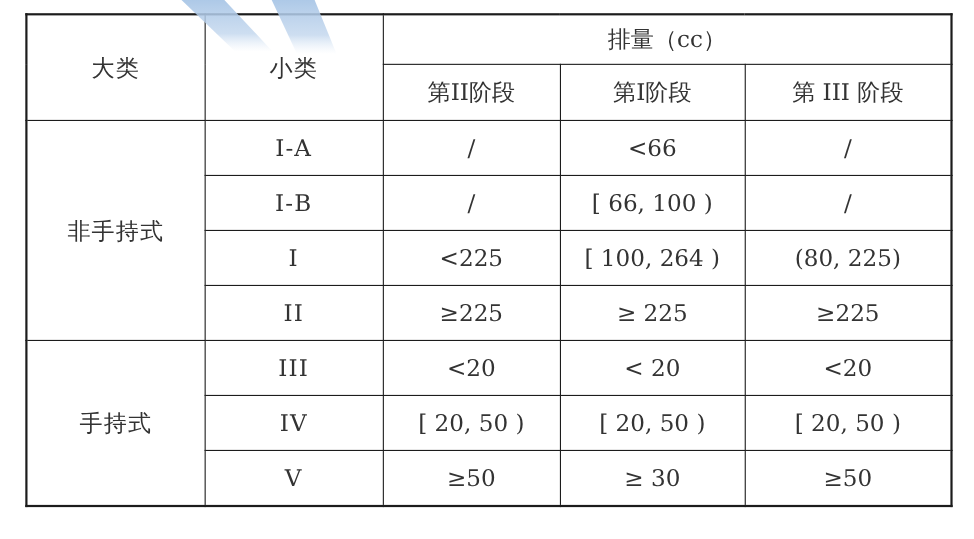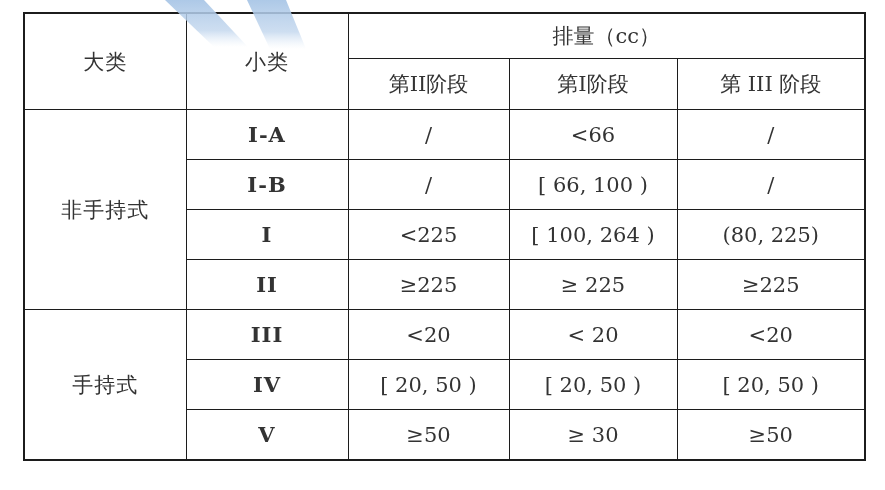--- a/index.html
+++ b/index.html
@@ -35,21 +35,21 @@
     color: #333333;
     padding: 0;
     overflow: hidden;
     white-space: nowrap;
   }
   table.cls { border: 2px solid #1c1c1c; }
   tr.hrow1 td { height: 44px; }
   tr.hrow2 td { height: 50px; }
   tr.drow td { height: 49px; }
   td.major { font-size: 22px; letter-spacing: 1px; }
-  td.minor-label { font-size: 20px; letter-spacing: 1px; font-weight: bold; }
+  td.minor-label { font-size: 20px; letter-spacing: 1px; }
 </style>
 </head>
 <body>
 
 <div class="page">
 
   <svg class="watermark" width="885" height="60" viewBox="0 0 885 60" aria-hidden="true">
     <defs>
       <linearGradient id="wmfade" x1="0" y1="0" x2="0" y2="1">
         <stop offset="0" stop-color="#a9c6e6" stop-opacity="0.95"></stop>

